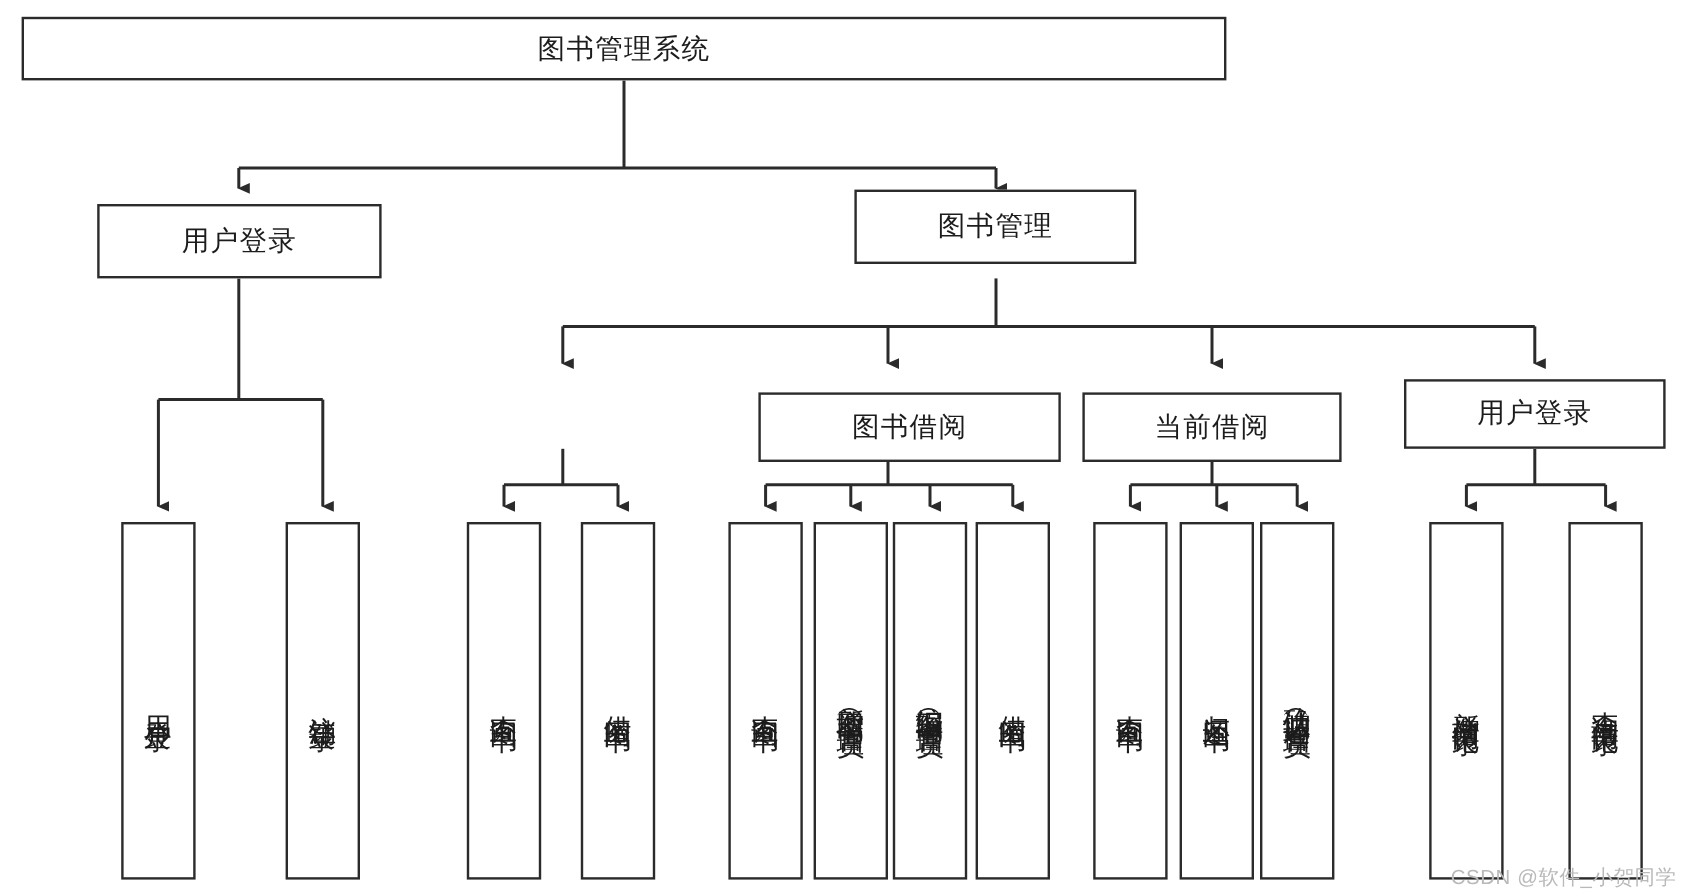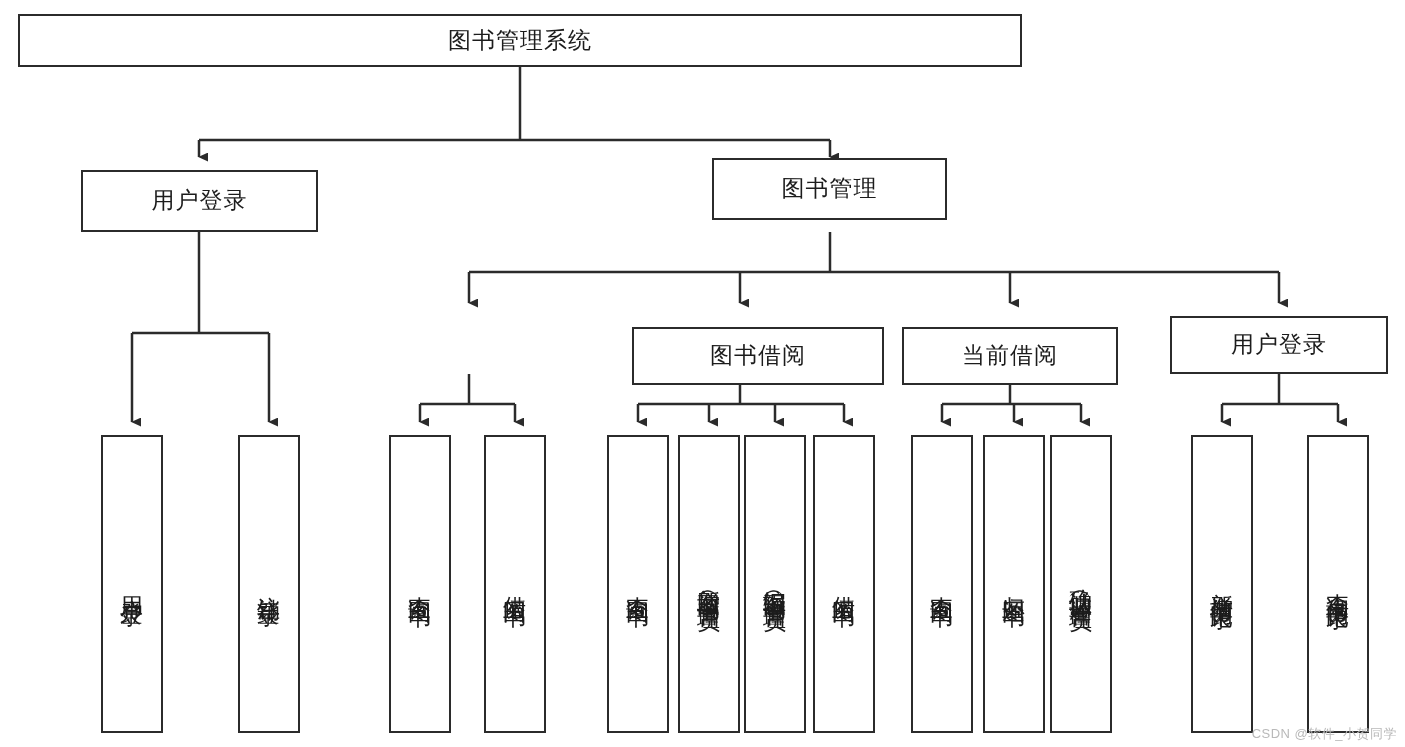--- a/index.html
+++ b/index.html
@@ -52,21 +52,21 @@
     padding-bottom: 4px;
     white-space: nowrap;
   }
   .node-label {
     display: block;
   }
   .watermark {
     position: absolute;
     right: 8px;
     bottom: 4px;
-    font-size: 13px;
+    font-size: 17px;
     color: #b9b9b9;
     letter-spacing: 0.5px;
     white-space: nowrap;
     font-family: "Liberation Sans", "DejaVu Sans", sans-serif;
   }
 </style>
 </head>
 <body>
 
 <div id="diagram-root">

